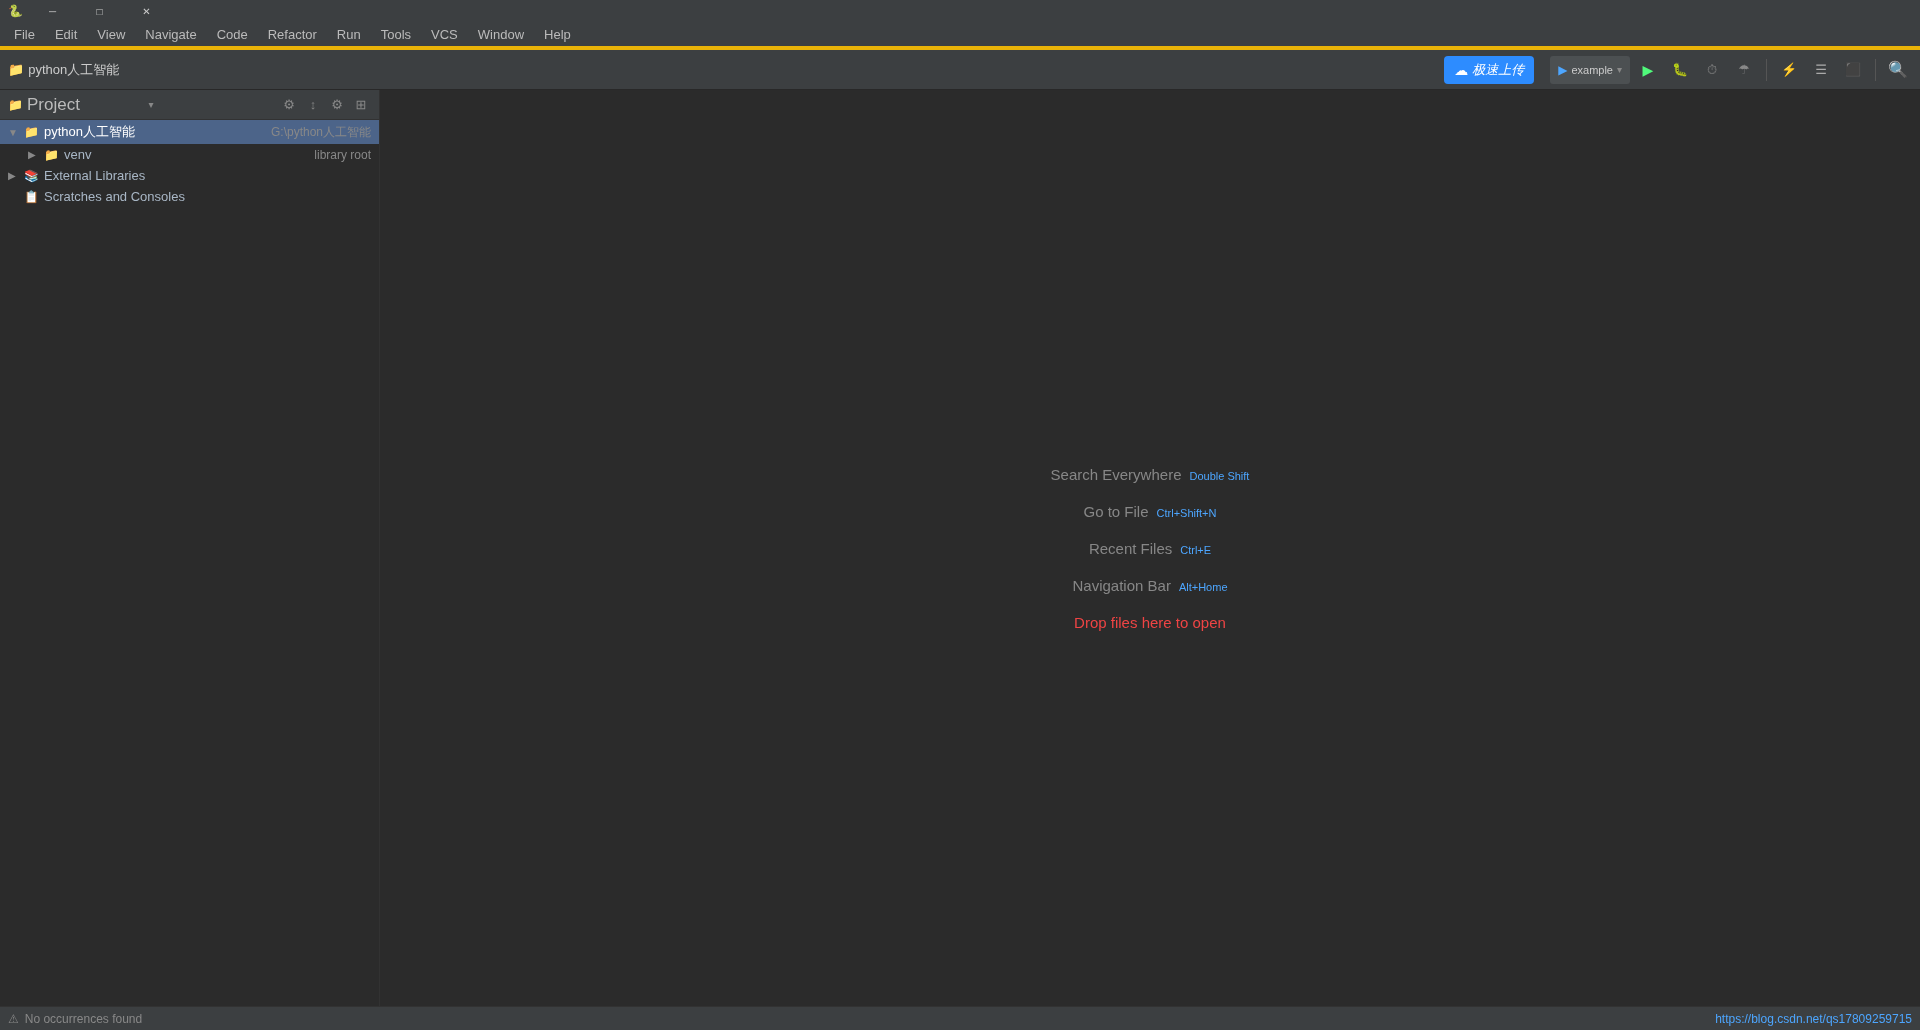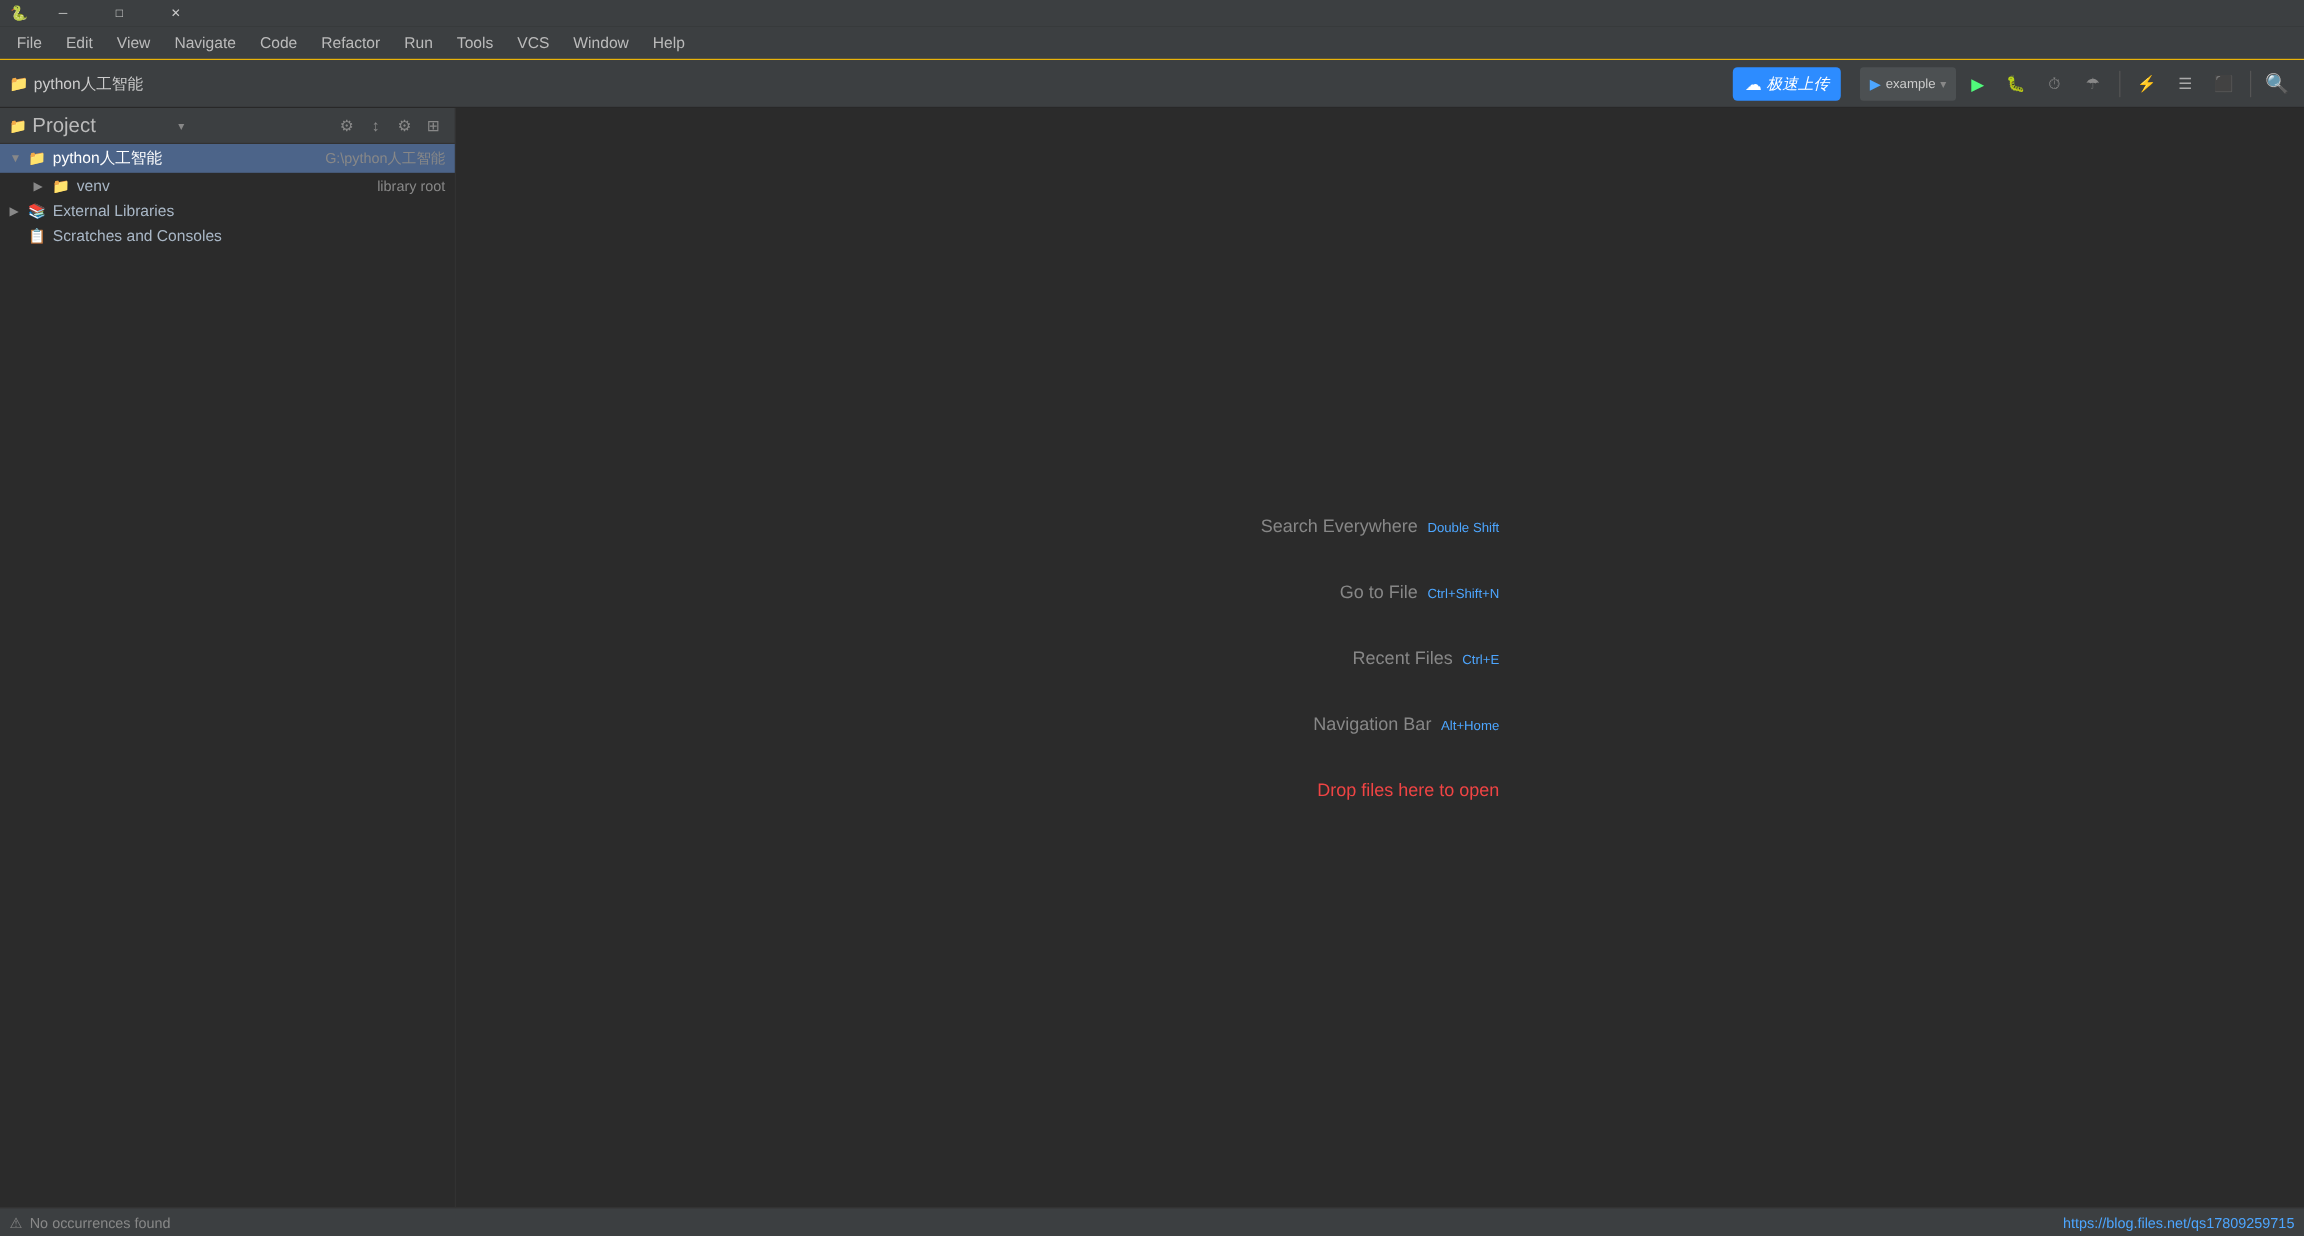--- a/index.html
+++ b/index.html
@@ -52,21 +52,21 @@
       color: #ccc;
     }
 
     
     .menu-bar {
       height: 28px;
       background: #3c3f41;
       display: flex;
       align-items: center;
       padding: 0 4px;
-      border-bottom: 1px solid #eab308;
+      border-bottom: 4px solid #eab308;
     }
     .menu-item {
       padding: 4px 10px;
       font-size: 13px;
       color: #bbb;
       cursor: pointer;
       border-radius: 2px;
     }
 
     
@@ -216,22 +216,22 @@
       display: flex;
       flex-direction: column;
       align-items: center;
       justify-content: center;
       position: relative;
     }
 
     .welcome-content {
       display: flex;
       flex-direction: column;
-      gap: 38px;
-      align-items: flex-end;
+      gap: 20px;
+      align-items: center;
     }
 
     .welcome-row {
       display: flex;
       align-items: baseline;
       gap: 8px;
       font-size: 16px;
     }
     .welcome-label {
       color: #878787;
@@ -419,14 +419,14 @@
       </div>
     </div>
   </div>
 </div>
 
 <div class="status-bar">
   <div class="status-left">
     <span>⚠</span>
     <span>No occurrences found</span>
   </div>
-  <a class="status-right" href="#">https://blog.files.net/qs17809259715</a>
+  <a class="status-right" href="#">https://blog.csdn.net/qs17809259715</a>
 </div>
 
 </body></html>

